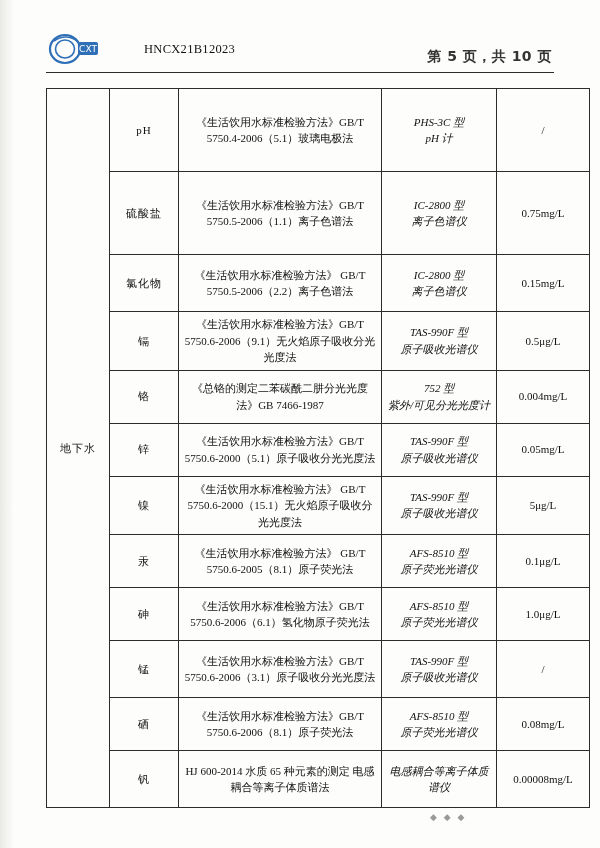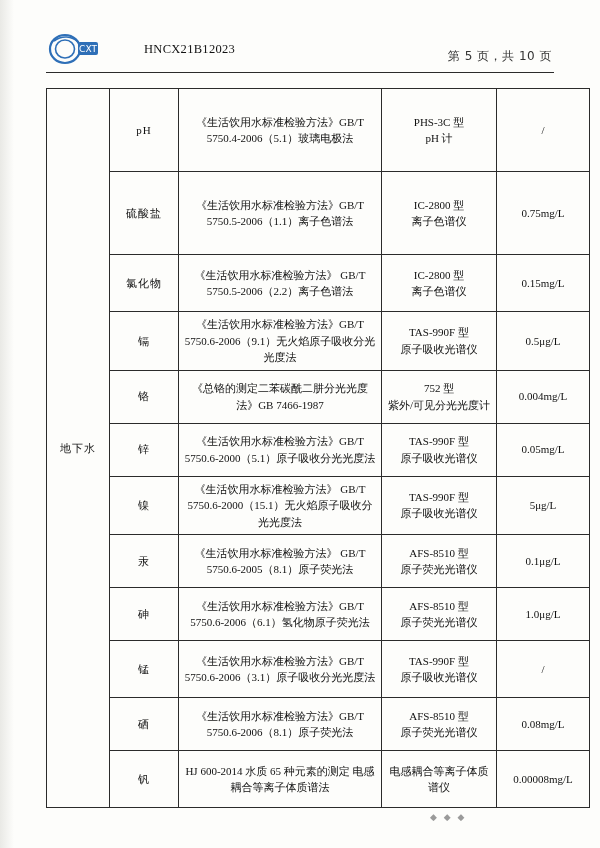--- a/index.html
+++ b/index.html
@@ -43,24 +43,25 @@
     font-size: 12.5px;
     font-family: "Liberation Serif", serif;
     letter-spacing: 0.3px;
     color: #111;
     margin-left: 26px;
   }
   .page-num {
     position: absolute;
     right: 48px;
     top: 42px;
-    font-size: 12px;
+    font-size: 14px;
     color: #333;
     font-family: "DejaVu Sans", sans-serif;
     letter-spacing: 0.5px;
+    font-weight: bold;
   }
   .header-rule {
     position: absolute;
     left: 46px;
     top: 72px;
     width: 508px;
     height: 1px;
     background: #2b2b2b;
   }
   
@@ -100,20 +101,21 @@
   td.col-method {
     width: 196px;
     font-size: 11px;
     line-height: 1.55;
     margin-left: 8px;
   }
   td.col-instr {
     width: 108px;
     font-size: 11px;
     line-height: 1.55;
+    font-style: italic;
   }
   td.col-limit {
     width: 86px;
     font-size: 11px;
   }
   .mono-slash {
     font-size: 12px;
   }
   
   tr.tall td { height: 74px; }

